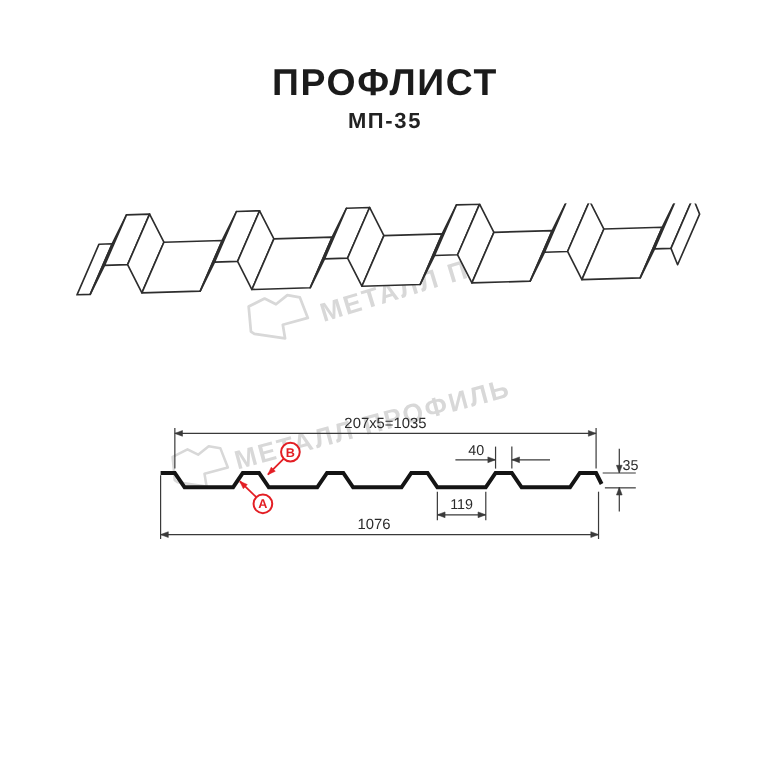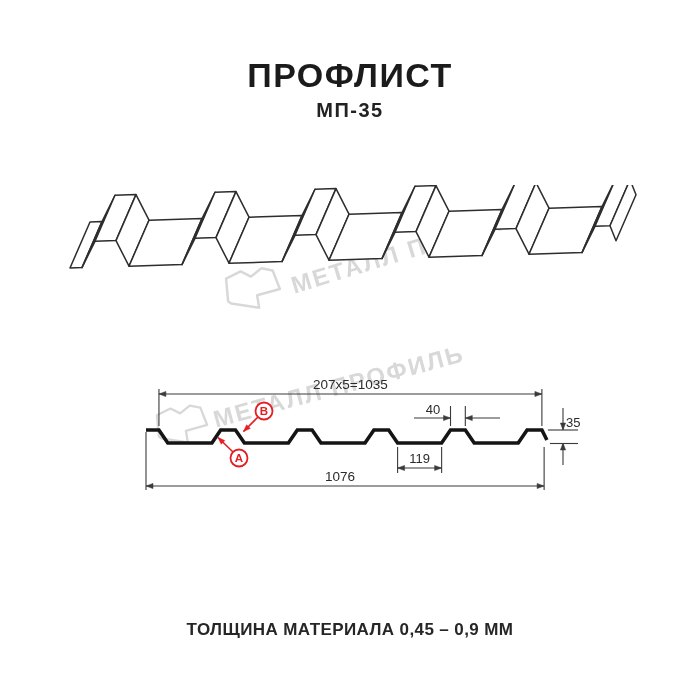--- a/index.html
+++ b/index.html
@@ -104,14 +104,13 @@
       <line x1="258" y1="417" x2="243.5" y2="431.5" stroke="#e31e24" stroke-width="1.6"></line>
       <polygon points="243.5,431.5 246.6,424.7 250.3,428.4" fill="#e31e24" stroke="#e31e24" stroke-width="0.5" stroke-linejoin="round"></polygon>
       <circle cx="264" cy="411" r="8.5" fill="#fff" stroke="#e31e24" stroke-width="1.8"></circle>
       <text x="264" y="415" text-anchor="middle" font-size="11.5" fill="#e31e24" font-family="&quot;Liberation Sans&quot;,sans-serif" font-weight="bold">В</text>
       <line x1="233" y1="452" x2="218" y2="437.5" stroke="#e31e24" stroke-width="1.6"></line>
       <polygon points="218.0,437.5 224.8,440.5 221.2,444.3" fill="#e31e24" stroke="#e31e24" stroke-width="0.5" stroke-linejoin="round"></polygon>
       <circle cx="239" cy="458" r="8.5" fill="#fff" stroke="#e31e24" stroke-width="1.8"></circle>
       <text x="239" y="462" text-anchor="middle" font-size="11.5" fill="#e31e24" font-family="&quot;Liberation Sans&quot;,sans-serif" font-weight="bold">А</text>
     </svg>
 
-  <div class="footer">ТОЛЩИНА МАТЕРИАЛА 0,45 – 0,9 ММ</div>
 </div>
 
 </body></html>

